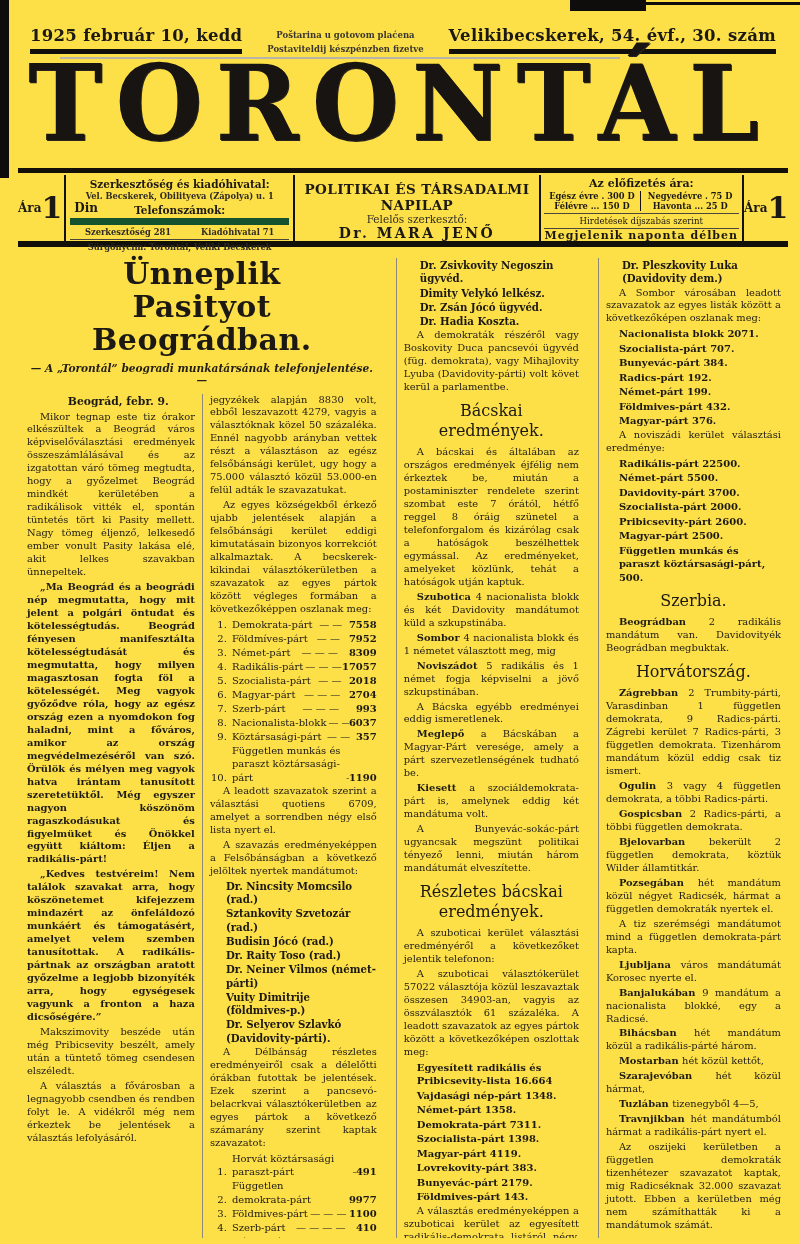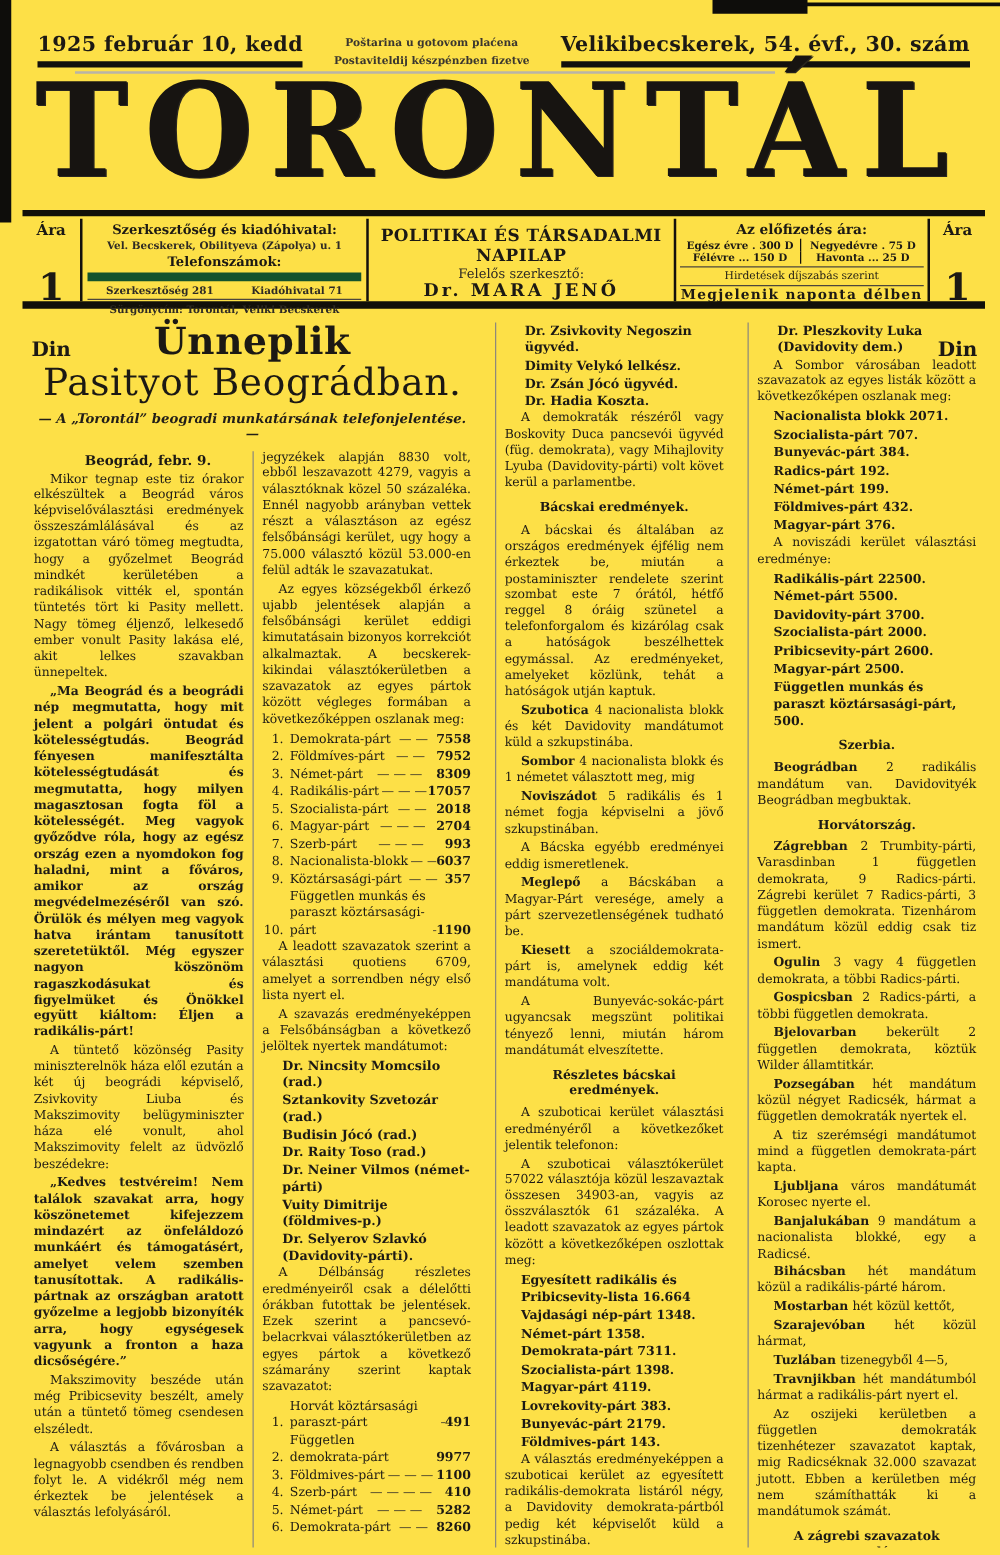--- a/index.html
+++ b/index.html
@@ -30,24 +30,24 @@
   }
   .rule-top { position:absolute; top:168px; left:18px; width:770px; height:5px; background:#121009; }
 
   
   .infobar {
     position:absolute; top:175px; left:18px; width:770px; height:72px;
     display:flex; align-items:stretch; border-bottom:6px solid #121009;
   }
   .cell { border-left:2px solid #14110c; }
   .cell:first-child { border-left:none; }
-  .price-cell { width:46px; display:flex; flex-direction:column; align-items:center; justify-content:space-between; padding:2px 0 3px; font-weight:bold;gap:26px; }
+  .price-cell { width:46px; display:flex; flex-direction:row; align-items:center; justify-content:space-between; padding:2px 0 3px; font-weight:bold; }
   .price-label { font-size:12px; }
   .price-value { font-size:30px; line-height:0.9; }
-  .price-currency { font-size:16px; }
+  .price-currency { font-size:12px;margin-left:12px; }
   .office-cell { width:230px; text-align:center; padding:3px 4px 2px; }
   .office-l1 { font-size:10.5px; font-weight:bold; }
   .office-l2 { font-size:8.3px; font-weight:bold; color:#2e2a24; margin-top:1px; }
   .office-l3 { font-size:10.5px; font-weight:bold; margin-top:3px; }
   .office-l4 { font-size:8.3px; font-weight:bold; color:#2e2a24; border-top:7px solid #14532d; margin-top:2px; padding-top:2px; display:flex; justify-content:space-around; }
   .office-l5 { font-size:8.3px; font-weight:bold; color:#2e2a24; border-top:1px solid #4c463c; margin-top:2px; padding-top:2px; }
   .center-cell { width:246px; text-align:center; padding:6px 4px 3px; display:flex; flex-direction:column; justify-content:space-between; }
   .paper-type { font-size:13.5px; font-weight:bold; letter-spacing:0.4px; }
   .editor-label { font-size:10.5px; color:#2e2a24; }
   .editor-name { font-size:14px; font-weight:bold; letter-spacing:2.5px; }
@@ -57,34 +57,34 @@
   .subs-grid span { padding:0 2px; white-space:nowrap; }
   .subs-grid span:nth-child(odd) { border-right:1.5px solid #14110c; }
   .subs-note { font-size:8.6px; border-top:1px solid #4c463c; margin-top:2px; padding-top:2px; }
   .subs-publish { font-size:11px; font-weight:bold; letter-spacing:1px; border-top:1px solid #4c463c; margin-top:2px; padding-top:0; }
 
   
   .body-area { position:absolute; top:258px; left:20px; width:768px; height:980px; display:flex; align-items:stretch;gap:12px; }
   .left-half { width:376px; display:flex; flex-direction:column; }
   .headline { text-align:center; padding:0 6px; }
   .headline-l1 { font-size:30px; font-weight:bold; line-height:1.05; letter-spacing:0.5px; }
-  .headline-l2 { font-size:30px; font-weight:normal; line-height:1.1; letter-spacing:0.5px; }
+  .headline-l2 { font-size:30px; font-weight:bold; line-height:1.1; letter-spacing:0.5px; }
   .headline-sub { font-size:10.6px; font-weight:bold; font-style:italic; margin-top:6px; margin-bottom:8px; color:#221e18; }
   .cols12 { display:flex; flex:1; min-height:0; }
   .cols12 .col { width:50%; }
   .col { padding:0 7px; overflow:hidden; }
   .col-sep { border-left:1px solid #8f897b; }
   .col3, .col4 { width:196px; }
 
   .body-p { font-size:9.9px; line-height:1.31; text-align:justify; margin:0 0 2px; text-indent:13px; color:#1e1b15; }
   .body-p.noindent { text-indent:0; }
   .body-p.bold { font-weight:bold; }
   .body-p b { font-weight:bold; }
   .dateline { font-size:10.8px; font-weight:bold; text-align:right; padding-right:26px; margin:1px 0 3px; }
-  .subhead { font-size:10px; font-weight:bold; text-align:center; margin:7px 6px 5px; line-height:1.25; }
+  .subhead { font-size:16px; font-weight:normal; text-align:center; margin:7px 6px 5px; line-height:1.25; }
   .name-line { font-size:10.2px; font-weight:bold; padding-left:16px; margin:1px 0; line-height:1.3; text-align:left; }
   .plain-line { font-size:10px; font-weight:bold; padding-left:13px; margin:1px 0; line-height:1.35; }
   .vote-row { display:flex; align-items:flex-end; font-size:10px; line-height:1.35; margin:0.5px 0; }
   .vnum { width:17px; text-align:right; margin-right:5px; flex:0 0 auto; }
   .vname { flex:0 1 auto; }
   .vdash { flex:1 1 6px; text-align:center; overflow:hidden; white-space:nowrap; color:#37332b; padding:0 2px; }
   .vval { font-weight:bold; flex:0 0 auto; }
 </style>
 </head>
 <body>
@@ -154,21 +154,20 @@
       <div class="headline">
         <div class="headline-l1">Ünneplik</div>
         <div class="headline-l2">Pasityot Beográdban.</div>
         <div class="headline-sub">— A „Torontál” beogradi munkatársának telefonjelentése. —</div>
       </div>
       <div class="cols12">
         <div class="col">
             <p class="dateline">Beográd, febr. 9.</p>
             <p class="body-p">Mikor tegnap este tiz órakor elkészültek a Beográd város képviselőválasztási eredmények összeszámlálásával és az izgatottan váró tömeg megtudta, hogy a győzelmet Beográd mindkét kerületében a radikálisok vitték el, spontán tüntetés tört ki Pasity mellett. Nagy tömeg éljenző, lelkesedő ember vonult Pasity lakása elé, akit lelkes szavakban ünnepeltek.</p>
             <p class="body-p bold">„Ma Beográd és a beográdi nép megmutatta, hogy mit jelent a polgári öntudat és kötelességtudás. Beográd fényesen manifesztálta kötelességtudását és megmutatta, hogy milyen magasztosan fogta föl a kötelességét. Meg vagyok győződve róla, hogy az egész ország ezen a nyomdokon fog haladni, mint a főváros, amikor az ország megvédelmezéséről van szó. Örülök és mélyen meg vagyok hatva irántam tanusított szeretetüktől. Még egyszer nagyon köszönöm ragaszkodásukat és figyelmüket és Önökkel együtt kiáltom: Éljen a radikális-párt!</p>
-            <p class="body-p">A tüntető közönség Pasity miniszterelnök háza elől ezután a két új beográdi képviselő, Zsivkovity Liuba és Makszimovity belügyminiszter háza elé vonult, ahol Makszimovity felelt az üdvözlő beszédekre:</p>
             <p class="body-p bold">„Kedves testvéreim! Nem találok szavakat arra, hogy köszönetemet kifejezzem mindazért az önfeláldozó munkáért és támogatásért, amelyet velem szemben tanusítottak. A radikális-pártnak az országban aratott győzelme a legjobb bizonyíték arra, hogy egységesek vagyunk a fronton a haza dicsőségére.”</p>
             <p class="body-p">Makszimovity beszéde után még Pribicsevity beszélt, amely után a tüntető tömeg csendesen elszéledt.</p>
             <p class="body-p">A választás a fővárosban a legnagyobb csendben és rendben folyt le. A vidékről még nem érkeztek be jelentések a választás lefolyásáról.</p>
           </div>
         <div class="col col-sep">
             <p class="body-p noindent">jegyzékek alapján 8830 volt, ebből leszavazott 4279, vagyis a választóknak közel 50 százaléka. Ennél nagyobb arányban vettek részt a választáson az egész felsőbánsági kerület, ugy hogy a 75.000 választó közül 53.000-en felül adták le szavazatukat.</p>
             <p class="body-p">Az egyes községekből érkező ujabb jelentések alapján a felsőbánsági kerület eddigi kimutatásain bizonyos korrekciót alkalmaztak. A becskerek-kikindai választókerületben a szavazatok az egyes pártok között végleges formában a következőképpen oszlanak meg:</p>
             <div class="vote-row">
               <span class="vnum">1.</span>
               <span class="vname">Demokrata-párt</span>

